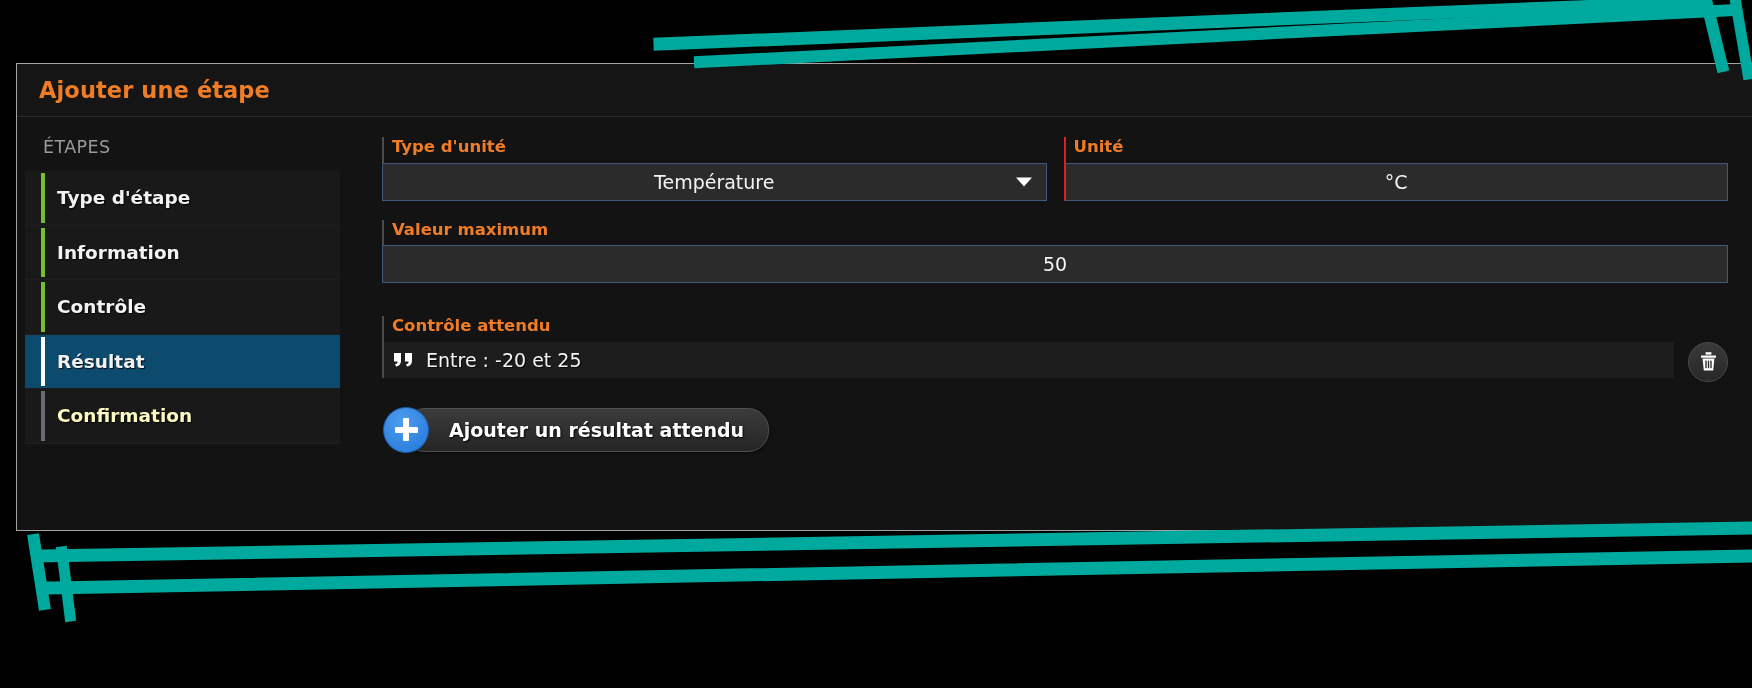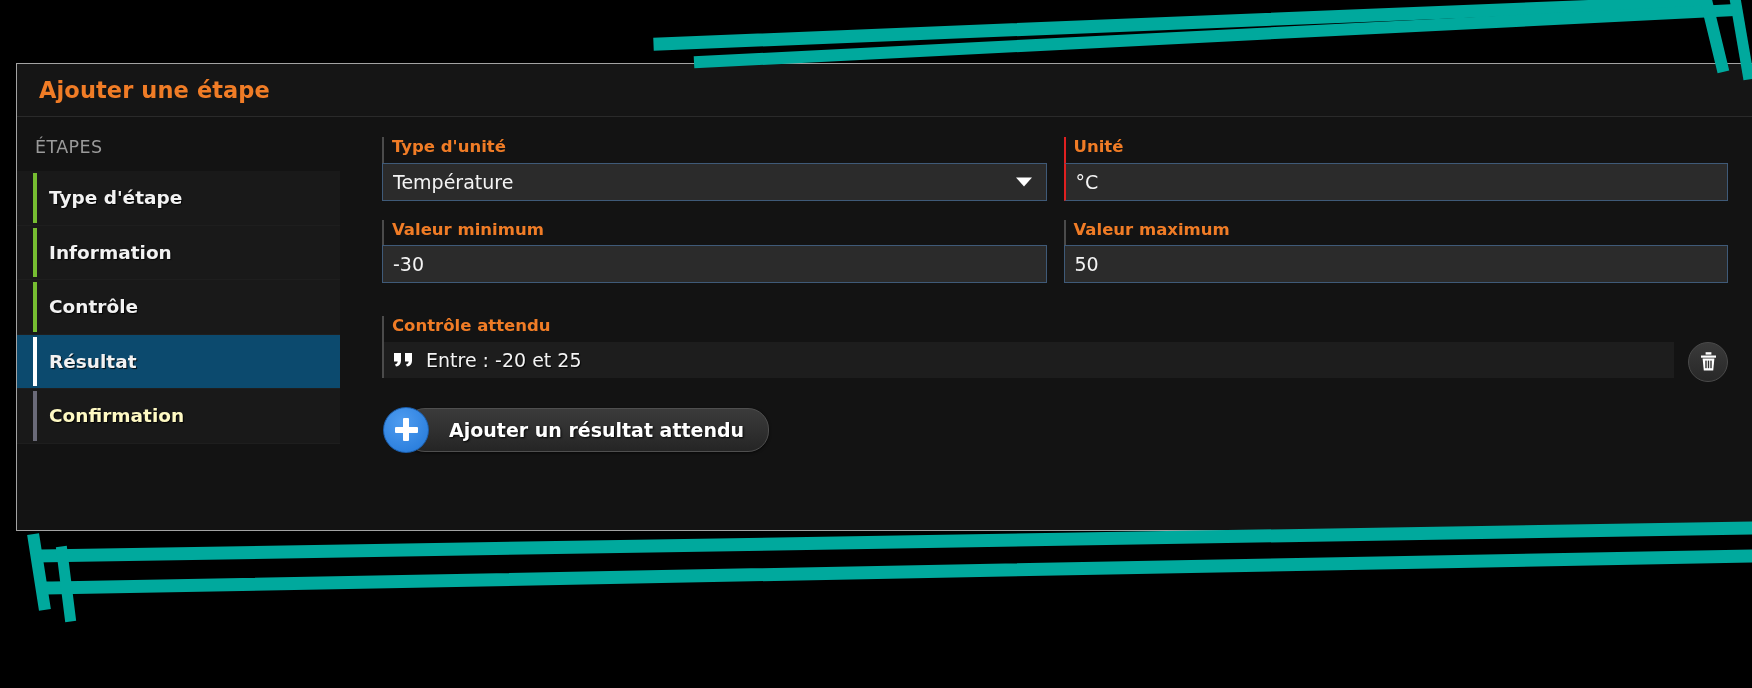--- a/index.html
+++ b/index.html
@@ -57,20 +57,21 @@
     display: flex;
     height: calc(100% - 53px);
   }
 
   
   .sidebar {
     width: 323px;
     flex: 0 0 323px;
     padding-top: 12px;
     box-sizing: border-box;
+    padding-left: 8px;
   }
   .sidebar-heading {
     color: #9a9a9a;
     font-size: 17.5px;
     padding: 8px 0 14px 18px;
     letter-spacing: 0.4px;
   }
   .step-list {
     display: flex;
     flex-direction: column;
@@ -135,20 +136,21 @@
 
   .control {
     background: #2b2b2b;
     border: 1px solid #3f5a78;
     height: 38px;
     display: flex;
     align-items: center;
     padding: 0 10px;
     box-sizing: border-box;
     position: relative;
+    justify-content: center;
   }
   .control .value {
     color: #f4f4f4;
     font-size: 19px;
     white-space: nowrap;
     overflow: hidden;
   }
   .select-arrow {
     position: absolute;
     right: 14px;
@@ -312,26 +314,20 @@
         <div class="field required">
           <div class="field-label">Unité</div>
           <div class="control">
             <span class="value">°C</span>
           </div>
         </div>
       </div>
 
       <div class="form-row">
 
-        <div class="field">
-          <div class="field-label">Valeur minimum</div>
-          <div class="control">
-            <span class="value">-30</span>
-          </div>
-        </div>
 
         <div class="field">
           <div class="field-label">Valeur maximum</div>
           <div class="control">
             <span class="value">50</span>
           </div>
         </div>
       </div>
 
       <div class="result-block">

